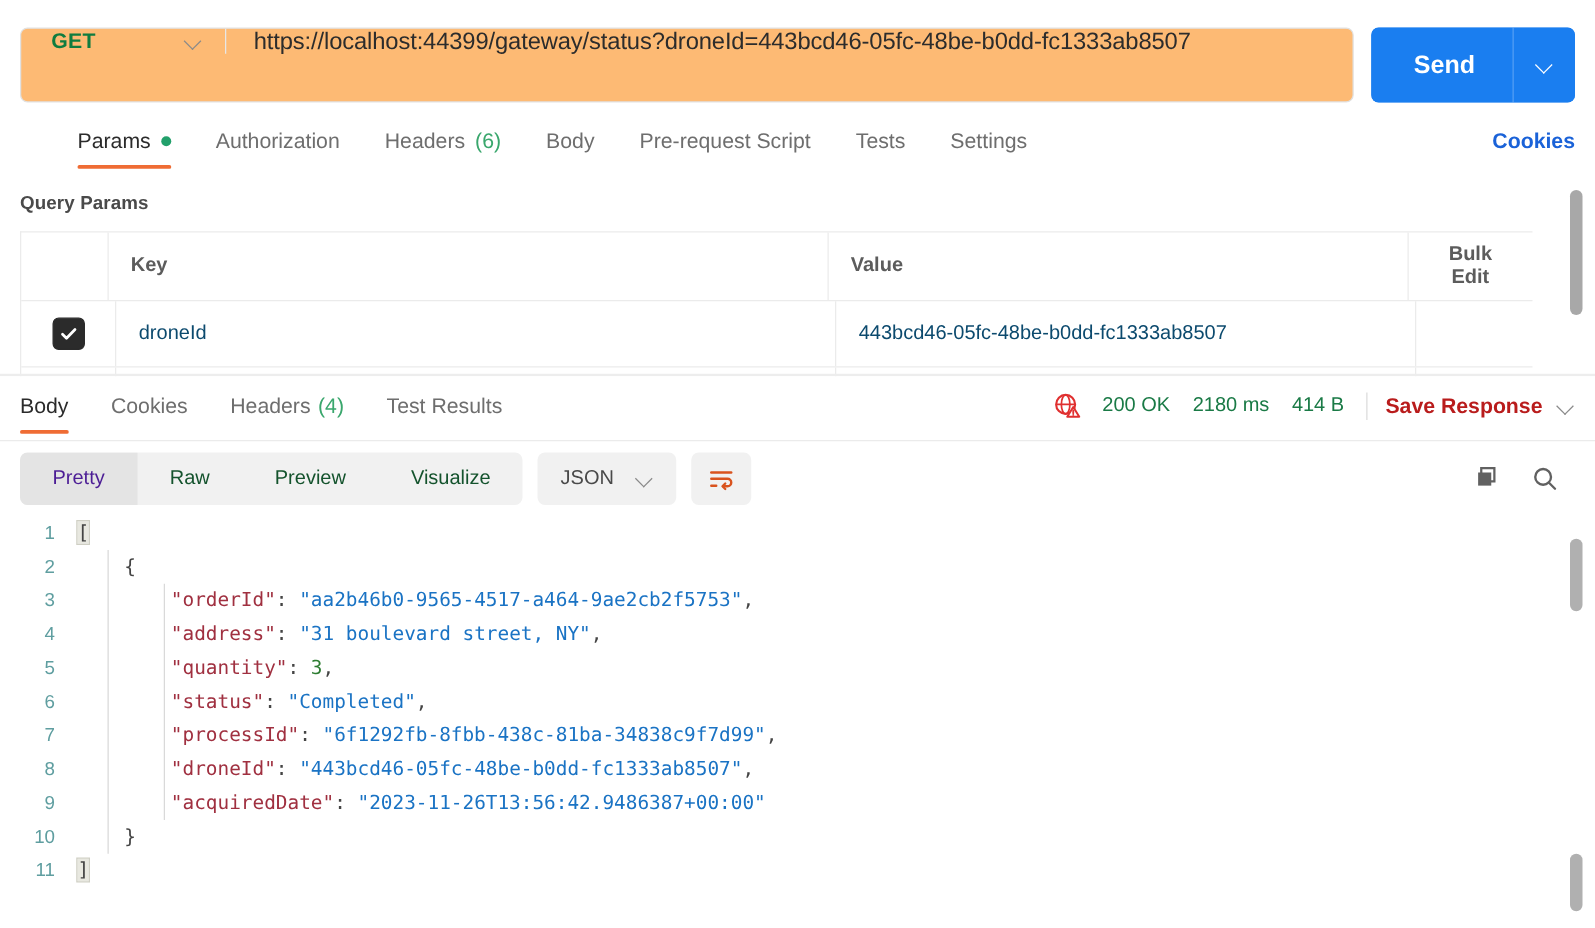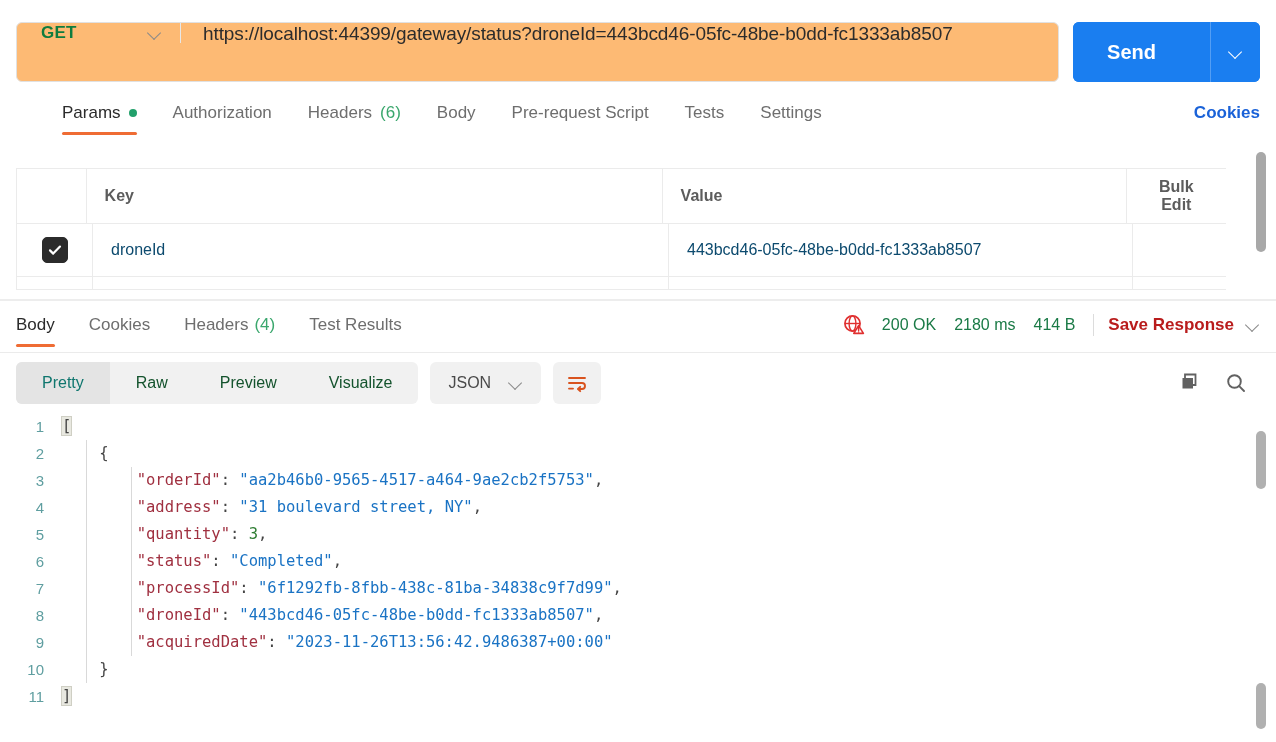--- a/index.html
+++ b/index.html
@@ -55,21 +55,20 @@
     font-size: 19px; color: #2c2c2c;
     letter-spacing: -0.1px;
     overflow: hidden; white-space: nowrap;
     cursor: text;
   }
   .send-group {
     display: flex; align-items: stretch;
     height: 60px;
     border-radius: 6px; overflow: hidden;
     background: #1a7ef0;
-    gap: 24px;
   }
   .send-btn {
     display:flex; align-items:center; justify-content:center;
     padding: 0 30px 0 34px;
     color:#fff; font-size:20px; font-weight:700;
     background:#1a7ef0; border:none; cursor:pointer;
     font-family: "Liberation Sans", sans-serif;
   }
   .send-caret {
     display:flex; align-items:center; justify-content:center;
@@ -198,21 +197,21 @@
   }
   .seg {
     display:flex; align-items:stretch; background:#f1f1f1; border-radius:6px; overflow:hidden;
     height: 42px;
   }
   .seg-btn {
     display:flex; align-items:center; justify-content:center;
     padding: 0 26px; font-size:16px; color:#14532d; cursor:pointer;
     background:transparent; border:none; font-family:"Liberation Sans", sans-serif;
   }
-  .seg-btn.active { background:#e4e4e4; color:#0f766e; }
+  .seg-btn.active { background:#e4e4e4; color:#4c1d95; }
   .json-sel {
     display:flex; align-items:center; gap:18px;
     height:42px; background:#f1f1f1; border-radius:6px; padding: 0 18px;
     font-size:16px; color:#4a4a4a; cursor:pointer;
   }
   .wrap-btn {
     width: 48px; height:42px; background:#f1f1f1; border-radius:6px;
     display:flex; align-items:center; justify-content:center; cursor:pointer;
   }
   .fmt-right { margin-left:auto; display:flex; align-items:center; gap: 22px; padding-right: 12px; }
@@ -294,20 +293,21 @@
     <div class="tab">
       <span>Tests</span>
     </div>
     <div class="tab">
       <span>Settings</span>
     </div>
     <div class="cookies-link">Cookies</div>
   </div>
 
   <div class="qp-section">
+    <div class="qp-title">Query Params</div>
 
     <div class="params-table">
       <div class="ptr header">
         <div class="pcell check"></div>
         <div class="pcell key">Key</div>
         <div class="pcell value">Value</div>
         <div class="pcell bulk">Bulk Edit</div>
       </div>
       <div class="ptr row">
         <div class="pcell check">

